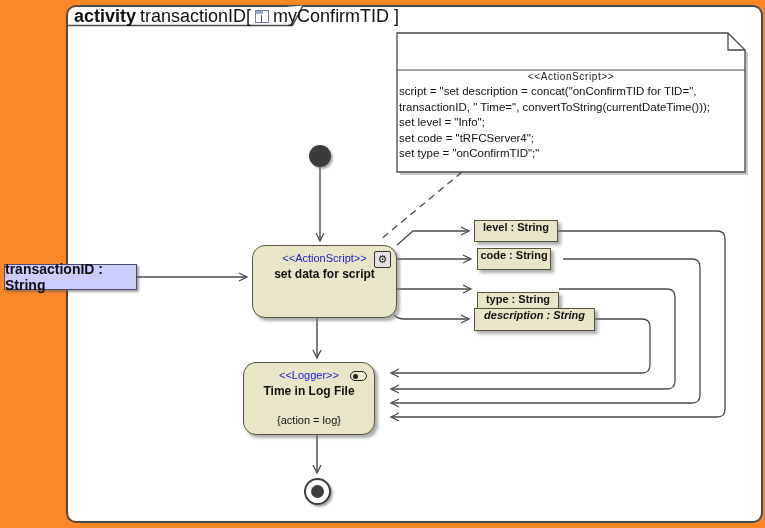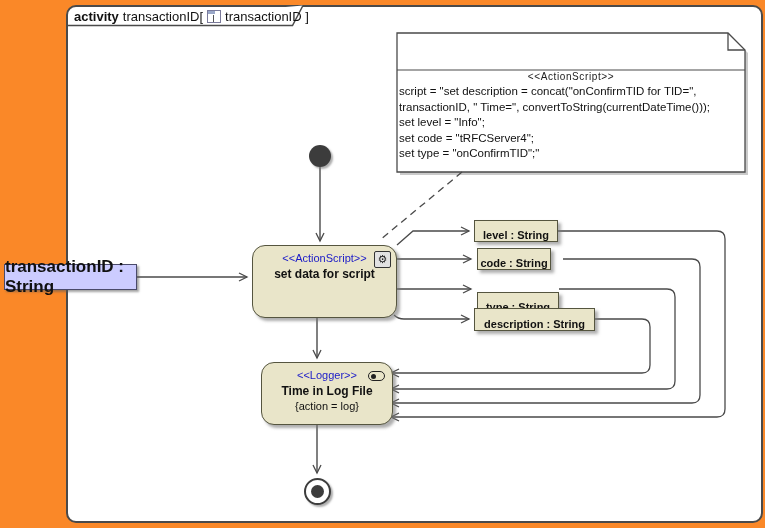--- a/index.html
+++ b/index.html
@@ -24,21 +24,21 @@
     position:absolute;left:66px;top:5px;width:697px;height:518px;
     background:#fff;border:2px solid var(--frame-border);border-radius:10px;
     z-index:0;
   }
   svg.overlay{position:absolute;left:0;top:0;width:765px;height:528px;z-index:1;}
   .txt-layer{position:absolute;left:0;top:0;width:765px;height:528px;z-index:2;}
 
   
   .tab-text{
     position:absolute;left:74px;top:8px;height:16px;z-index:3;
-    font-size:13px;white-space:nowrap;display:flex;align-items:center;gap:4px;
+    font-size:18px;white-space:nowrap;display:flex;align-items:center;gap:4px;
   }
   .tab-text .kw{font-weight:bold;}
   .diagram-icon{
     display:inline-block;width:14px;height:13px;border:1px solid #7a7a9a;
     background:#fff;position:relative;vertical-align:middle;
   }
   .diagram-icon::before{
     content:"";position:absolute;left:0;top:0;width:7px;height:3px;background:#9aa8c8;
   }
   .diagram-icon::after{
@@ -56,55 +56,55 @@
 
   
   .uml-node{
     position:absolute;background:var(--node-fill);
     border:1.4px solid var(--node-border);
     box-shadow:3px 3px 3px rgba(120,120,120,.6);
   }
   .action{border-radius:13px;text-align:center;}
   .stereo{color:var(--blue);font-size:11px;margin-top:6px;}
   .action-name{font-weight:bold;font-size:12px;margin-top:3px;}
-  .constraint{font-size:11px;margin-top:2px;}
+  .constraint{font-size:11px;margin-top:16px;}
 
   #set-data{left:252px;top:245px;width:145px;height:73px;}
-  #write-log{left:261px;top:362px;width:132px;height:63px;}
+  #write-log{left:243px;top:362px;width:132px;height:73px;}
 
   .gear-box{
     position:absolute;right:5px;top:5px;width:17px;height:17px;
     border:1.5px solid #333;background:#e2e2e2;border-radius:2px;
     font-size:11px;line-height:14px;text-align:center;color:#222;
   }
   .capsule{
     position:absolute;right:7px;top:8px;width:17px;height:10px;
     border:1.3px solid #222;border-radius:5px;background:var(--node-fill);
   }
   .capsule::before{
     content:"";position:absolute;left:2px;top:1.5px;width:5px;height:5px;
     border-radius:50%;background:#222;
   }
 
   
   .pin{
     text-align:center;font-weight:bold;font-size:11px;
-    display:flex;align-items:flex-end;justify-content:center;
+    display:flex;align-items:flex-start;justify-content:center;
   }
   #pin-level{left:474px;top:220px;width:84px;height:22px;}
   #pin-code{left:477px;top:248px;width:74px;height:22px;}
   #pin-type{left:477px;top:292px;width:82px;height:22px;}
-  #pin-desc{left:474px;top:308px;width:121px;height:23px;}
+  #pin-desc{left:474px;top:308px;width:121px;height:23px;font-style:italic;}
 
   
   #param{
     position:absolute;left:4px;top:264px;width:133px;height:26px;z-index:2;
     background:var(--param-fill);border:1.4px solid #4a4a6a;
     box-shadow:2px 2px 2px rgba(90,90,90,.55);
-    font-weight:bold;font-size:17px;
+    font-weight:bold;font-size:14px;
     display:flex;align-items:center;justify-content:center;
   }
 
   
   #initial-node{
     position:absolute;left:309px;top:145px;width:22px;height:22px;border-radius:50%;
     background:#3c3c3c;box-shadow:2px 2px 2px rgba(120,120,120,.6);z-index:2;
   }
   #final-node{
     position:absolute;left:304px;top:478px;width:27px;height:27px;border-radius:50%;
@@ -155,21 +155,21 @@
     <path d="M559,289 L667,289 Q675,289 675,297 L675,381 Q675,389 667,389 L391,389" fill="none" stroke="#4A4A4A" stroke-width="1.3" marker-end="url(#arr)"></path>
     <path d="M595,319 L642,319 Q650,319 650,327 L650,365 Q650,373 642,373 L391,373" fill="none" stroke="#4A4A4A" stroke-width="1.3" marker-end="url(#arr)"></path>
   </svg>
 
   <div class="txt-layer">
 
     <div class="tab-text">
       <span class="kw">activity</span>
       <span>transactionID[</span>
       <span class="diagram-icon"></span>
-      <span>transactionID ]</span>
+      <span>myConfirmTID ]</span>
     </div>
 
     <div class="note-text">
       <div class="note-stereo">&lt;&lt;ActionScript&gt;&gt;</div>
       <div class="note-line">script = "set description = concat("onConfirmTID for TID=",</div>
       <div class="note-line">transactionID, " Time=", convertToString(currentDateTime()));</div>
       <div class="note-line">set level = "Info";</div>
       <div class="note-line">set code = "tRFCServer4";</div>
       <div class="note-line">set type = "onConfirmTID";"</div>
     </div>

